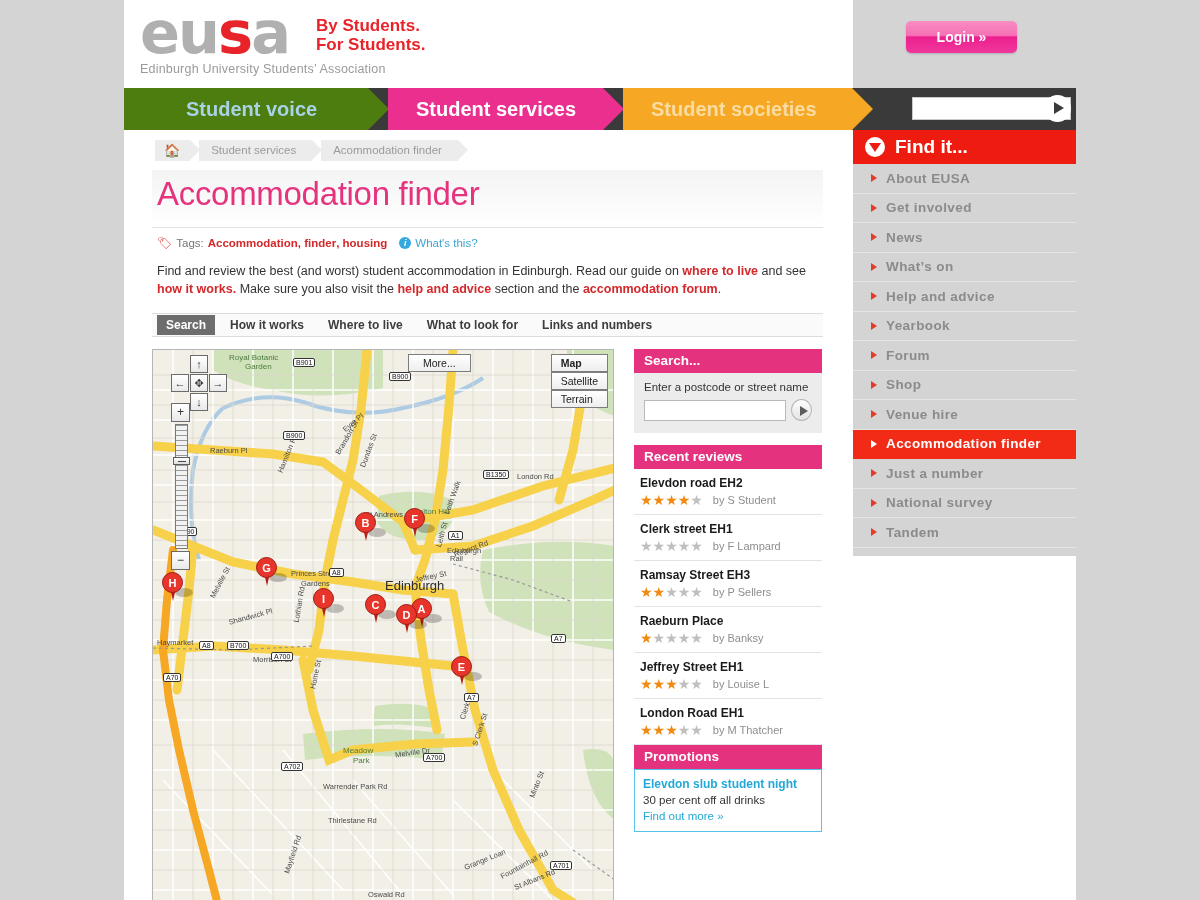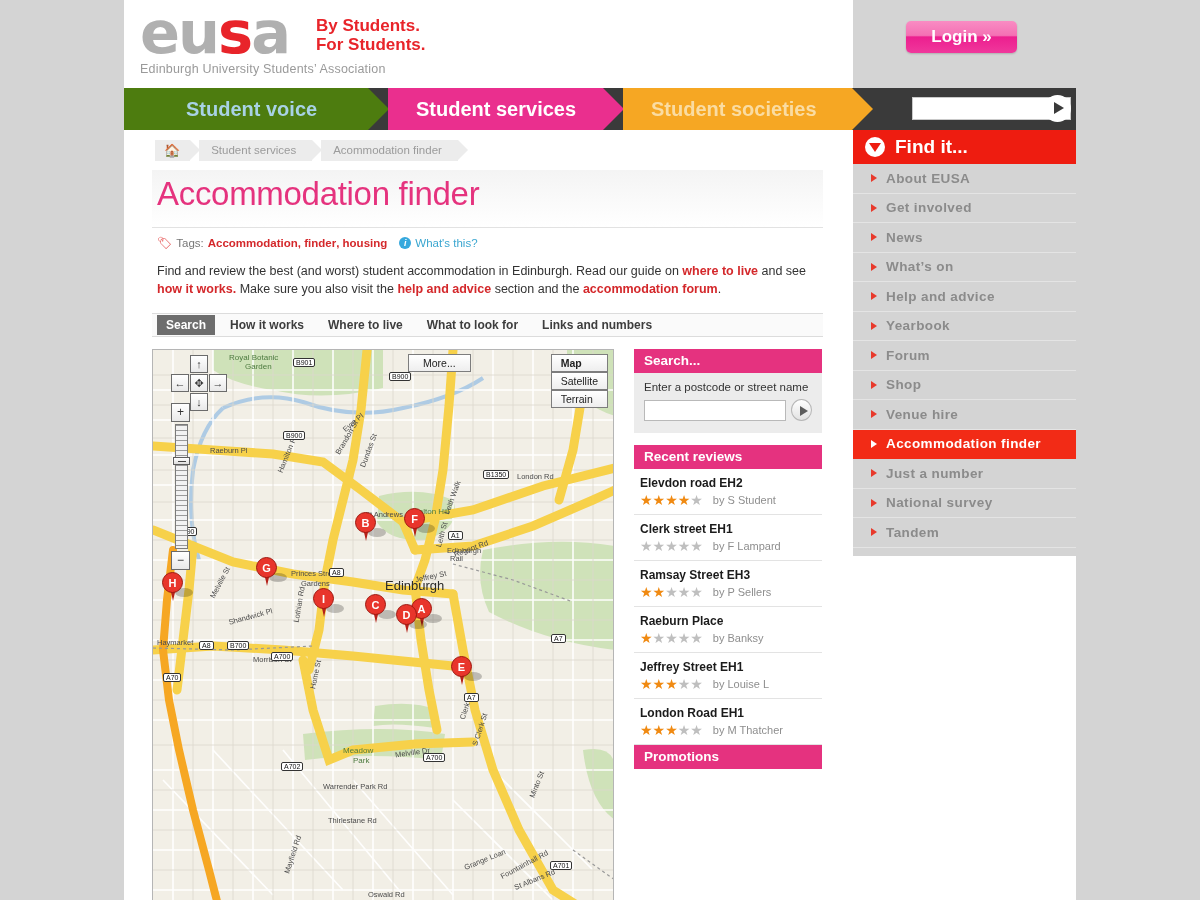--- a/index.html
+++ b/index.html
@@ -54,21 +54,21 @@
   .header-right {
     position: absolute; left: 853px; top: 0;
     width: 223px; height: 88px;
     background: #d4d4d4;
   }
   .login-btn {
     position: absolute; left: 53px; top: 21px;
     width: 111px; height: 32px;
     border-radius: 5px;
     background: linear-gradient(to bottom, #f98cc3 0%, #f471b4 45%, #ec1f8f 50%, #f0389c 100%);
-    color: #ffffff; font-weight: bold; font-size: 17px;
+    color: #ffffff; font-weight: bold; font-size: 14px;
     line-height: 32px; text-align: center;
     border: none; cursor: pointer;
     box-shadow: 0 1px 2px rgba(0,0,0,0.18);
   }
   
   .nav {
     position: absolute; left: 124px; top: 88px;
     width: 952px; height: 42px;
     background: #3a3a3a;
   }
@@ -700,20 +700,25 @@
             <div class="rrow">
               <span class="stars"><span class="on">★</span><span class="on">★</span><span class="on">★</span><span class="off">★</span><span class="off">★</span></span>
               <span class="by">by M Thatcher</span>
             </div>
           </div>
 
         </div>
 
         <div>
           <div class="panel-h">Promotions</div>
+          <div class="promo-box">
+            <div class="promo-title">Elevdon slub student night</div>
+            <div class="promo-text">30 per cent off all drinks</div>
+            <div class="promo-link">Find out more »</div>
+          </div>
         </div>
       </div>
     </div>
   </div>
 
   <div class="sidebar">
     <div class="findit">
       <span class="findit-ico"></span>
       <span>Find it...</span>
     </div>

